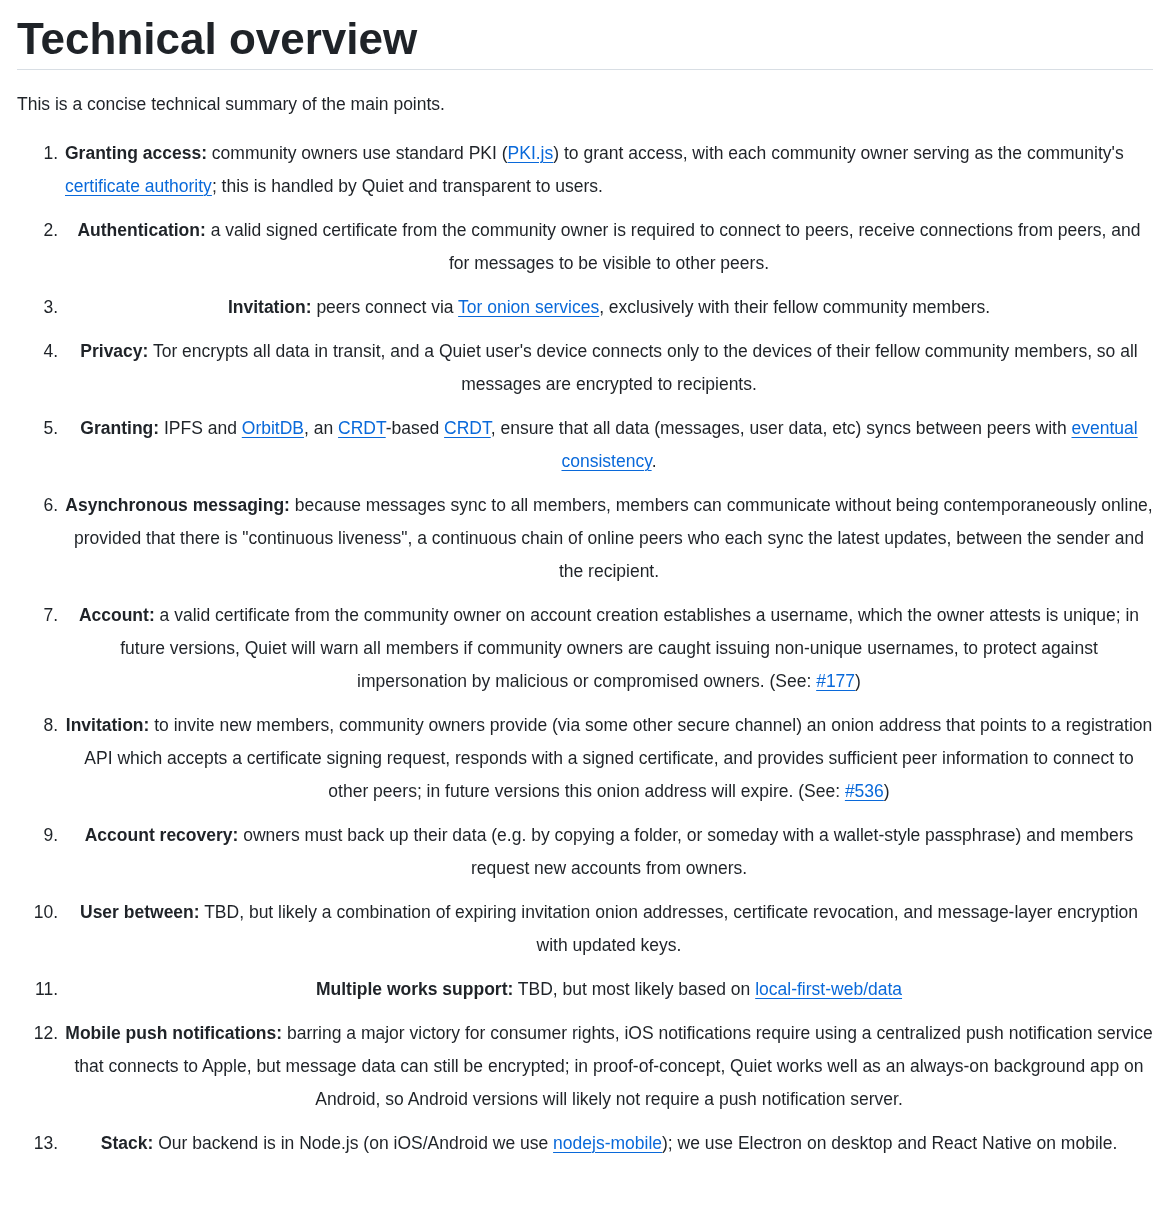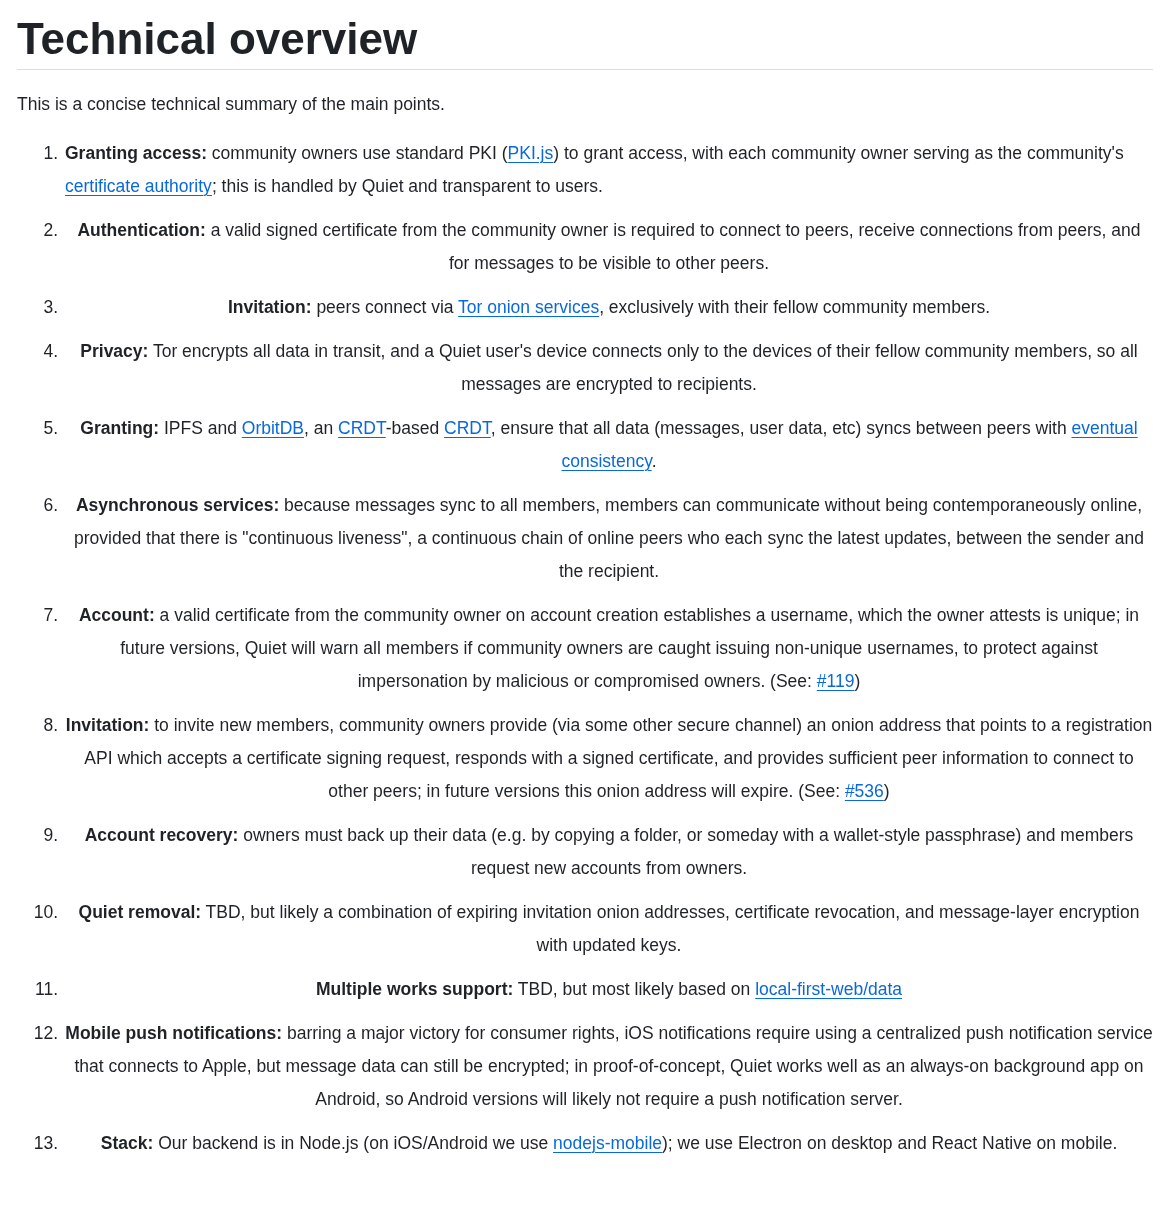--- a/index.html
+++ b/index.html
@@ -61,22 +61,22 @@
 
 <main>
   <h1>Technical overview</h1>
   <p class="intro">This is a concise technical summary of the main points.</p>
   <ol class="points" id="points-list">
       <li><strong>Granting access:</strong> community owners use standard PKI (<a href="#">PKI.js</a>) to grant access, with each community owner serving as the community's <a href="#">certificate authority</a>; this is handled by Quiet and transparent to users.</li>
       <li><strong>Authentication:</strong> a valid signed certificate from the community owner is required to connect to peers, receive connections from peers, and for messages to be visible to other peers.</li>
       <li><strong>Invitation:</strong> peers connect via <a href="#">Tor onion services</a>, exclusively with their fellow community members.</li>
       <li><strong>Privacy:</strong> Tor encrypts all data in transit, and a Quiet user's device connects only to the devices of their fellow community members, so all messages are encrypted to recipients.</li>
       <li><strong>Granting:</strong> IPFS and <a href="#">OrbitDB</a>, an <a href="#">CRDT</a>-based <a href="#">CRDT</a>, ensure that all data (messages, user data, etc) syncs between peers with <a href="#">eventual consistency</a>.</li>
-      <li><strong>Asynchronous services:</strong> because messages sync to all members, members can communicate without being contemporaneously online, provided that there is "continuous liveness", a continuous chain of online peers who each sync the latest updates, between the sender and the recipient.</li>
-      <li><strong>Account:</strong> a valid certificate from the community owner on account creation establishes a username, which the owner attests is unique; in future versions, Quiet will warn all members if community owners are caught issuing non-unique usernames, to protect against impersonation by malicious or compromised owners. (See: <a href="#">#119</a>)</li>
+      <li><strong>Asynchronous messaging:</strong> because messages sync to all members, members can communicate without being contemporaneously online, provided that there is "continuous liveness", a continuous chain of online peers who each sync the latest updates, between the sender and the recipient.</li>
+      <li><strong>Account:</strong> a valid certificate from the community owner on account creation establishes a username, which the owner attests is unique; in future versions, Quiet will warn all members if community owners are caught issuing non-unique usernames, to protect against impersonation by malicious or compromised owners. (See: <a href="#">#177</a>)</li>
       <li><strong>Invitation:</strong> to invite new members, community owners provide (via some other secure channel) an onion address that points to a registration API which accepts a certificate signing request, responds with a signed certificate, and provides sufficient peer information to connect to other peers; in future versions this onion address will expire. (See: <a href="#">#536</a>)</li>
       <li><strong>Account recovery:</strong> owners must back up their data (e.g. by copying a folder, or someday with a wallet-style passphrase) and members request new accounts from owners.</li>
-      <li><strong>Quiet removal:</strong> TBD, but likely a combination of expiring invitation onion addresses, certificate revocation, and message-layer encryption with updated keys.</li>
+      <li><strong>User between:</strong> TBD, but likely a combination of expiring invitation onion addresses, certificate revocation, and message-layer encryption with updated keys.</li>
       <li><strong>Multiple works support:</strong> TBD, but most likely based on <a href="#">local-first-web/data</a></li>
       <li><strong>Mobile push notifications:</strong> barring a major victory for consumer rights, iOS notifications require using a centralized push notification service that connects to Apple, but message data can still be encrypted; in proof-of-concept, Quiet works well as an always-on background app on Android, so Android versions will likely not require a push notification server.</li>
       <li><strong>Stack:</strong> Our backend is in Node.js (on iOS/Android we use <a href="#">nodejs-mobile</a>); we use Electron on desktop and React Native on mobile.</li>
     </ol>
 </main>
 
 </body></html>

